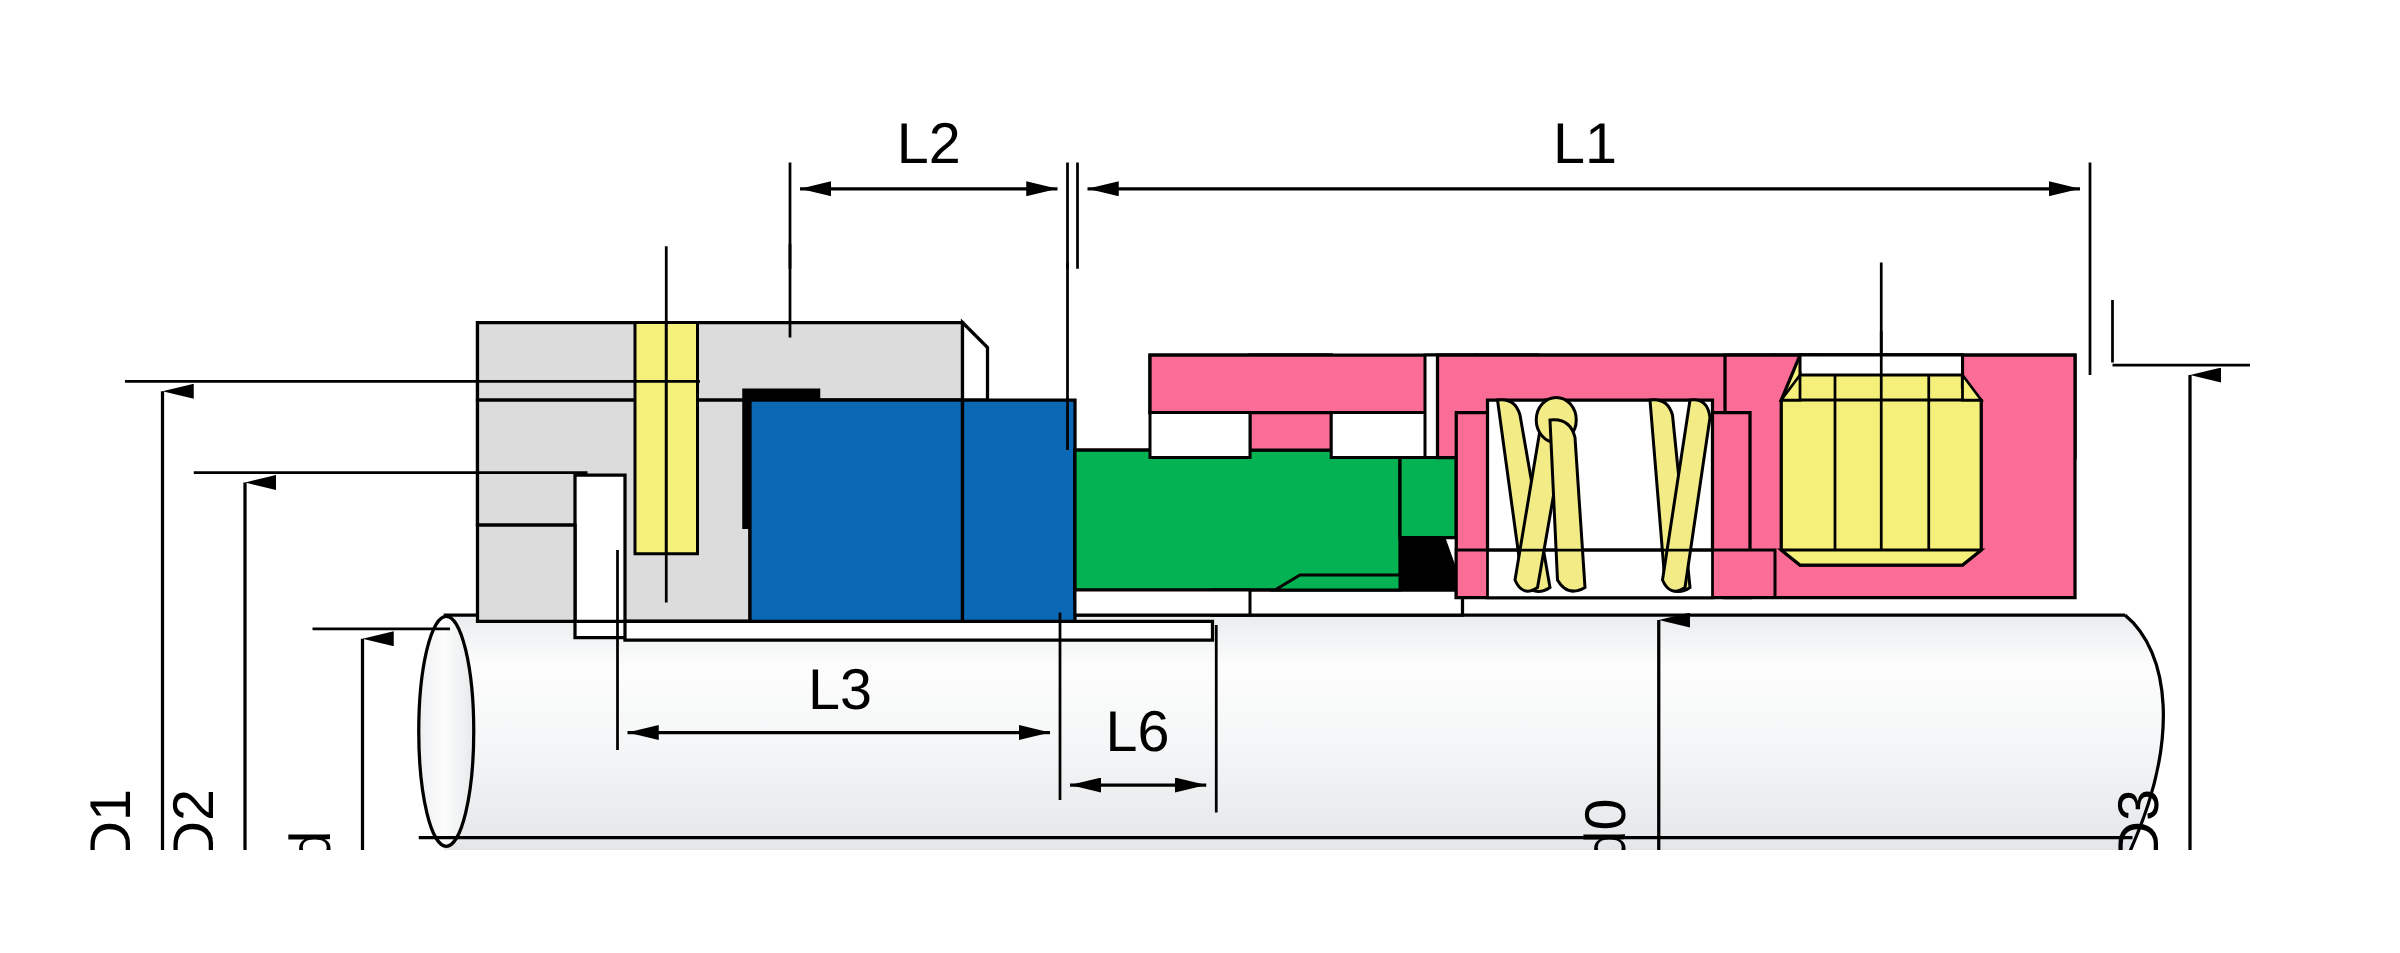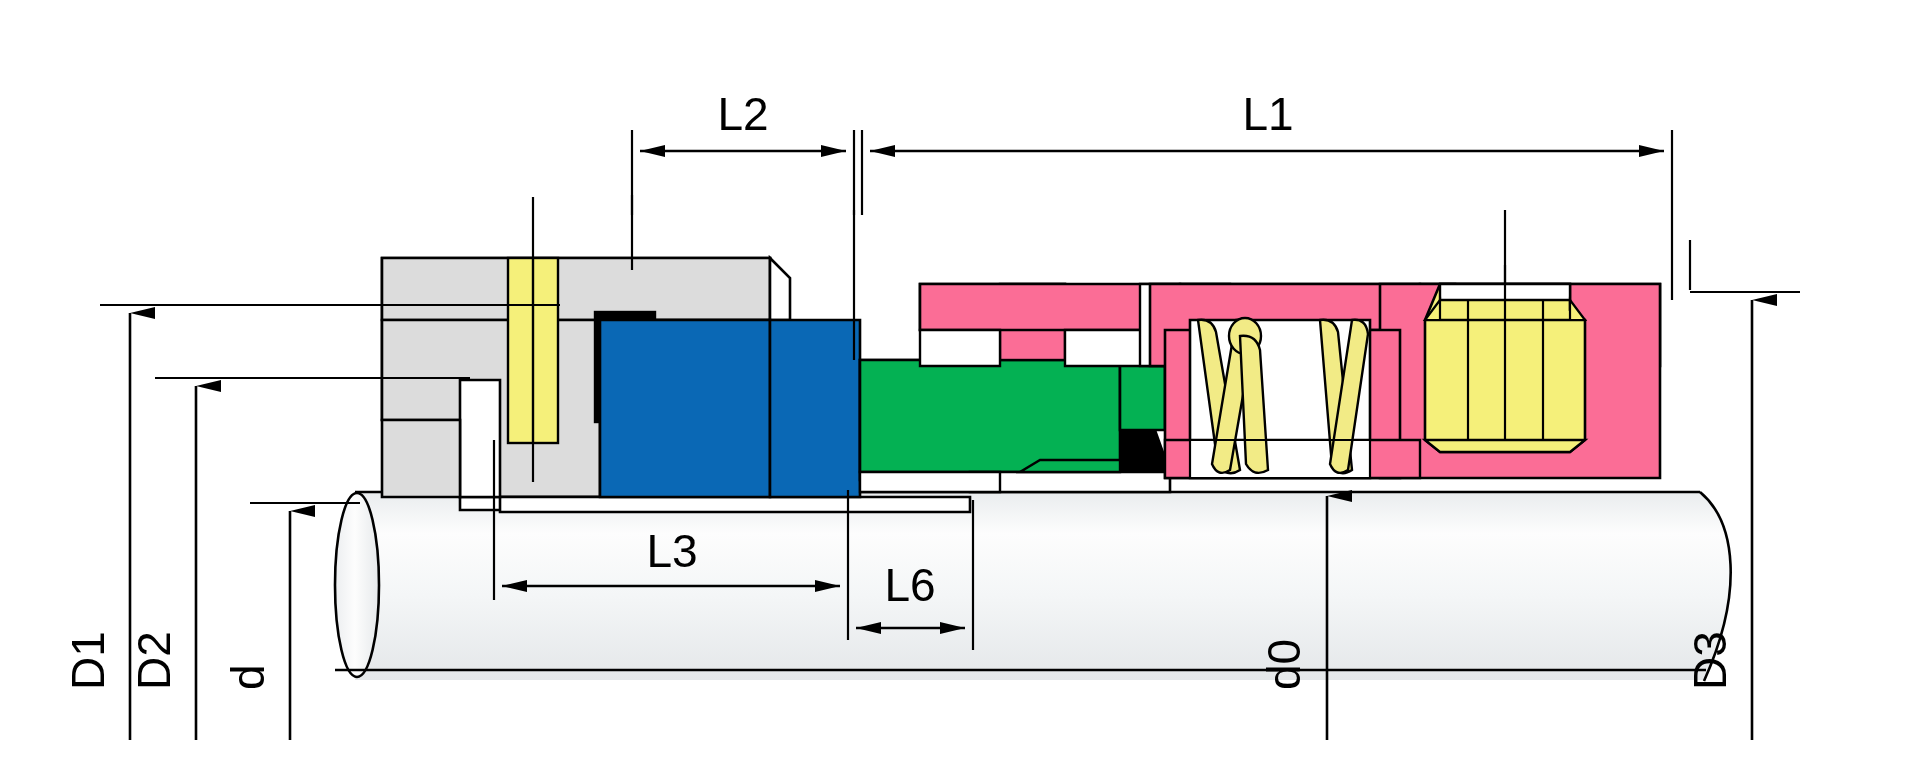--- a/index.html
+++ b/index.html
@@ -4,21 +4,21 @@
 <style>
   html, body {
     margin: 0;
     padding: 0;
     background: #ffffff;
     font-family: "Liberation Sans", sans-serif;
   }
   #stage {
     position: relative;
     width: 1920px;
-    height: 762px;
+    height: 680px;
     background: #ffffff;
     overflow: hidden;
   }
   #drawing {
     position: absolute;
     left: 0; top: 0;
     width: 1920px;
     height: 762px;
   }
   .dim-label {

